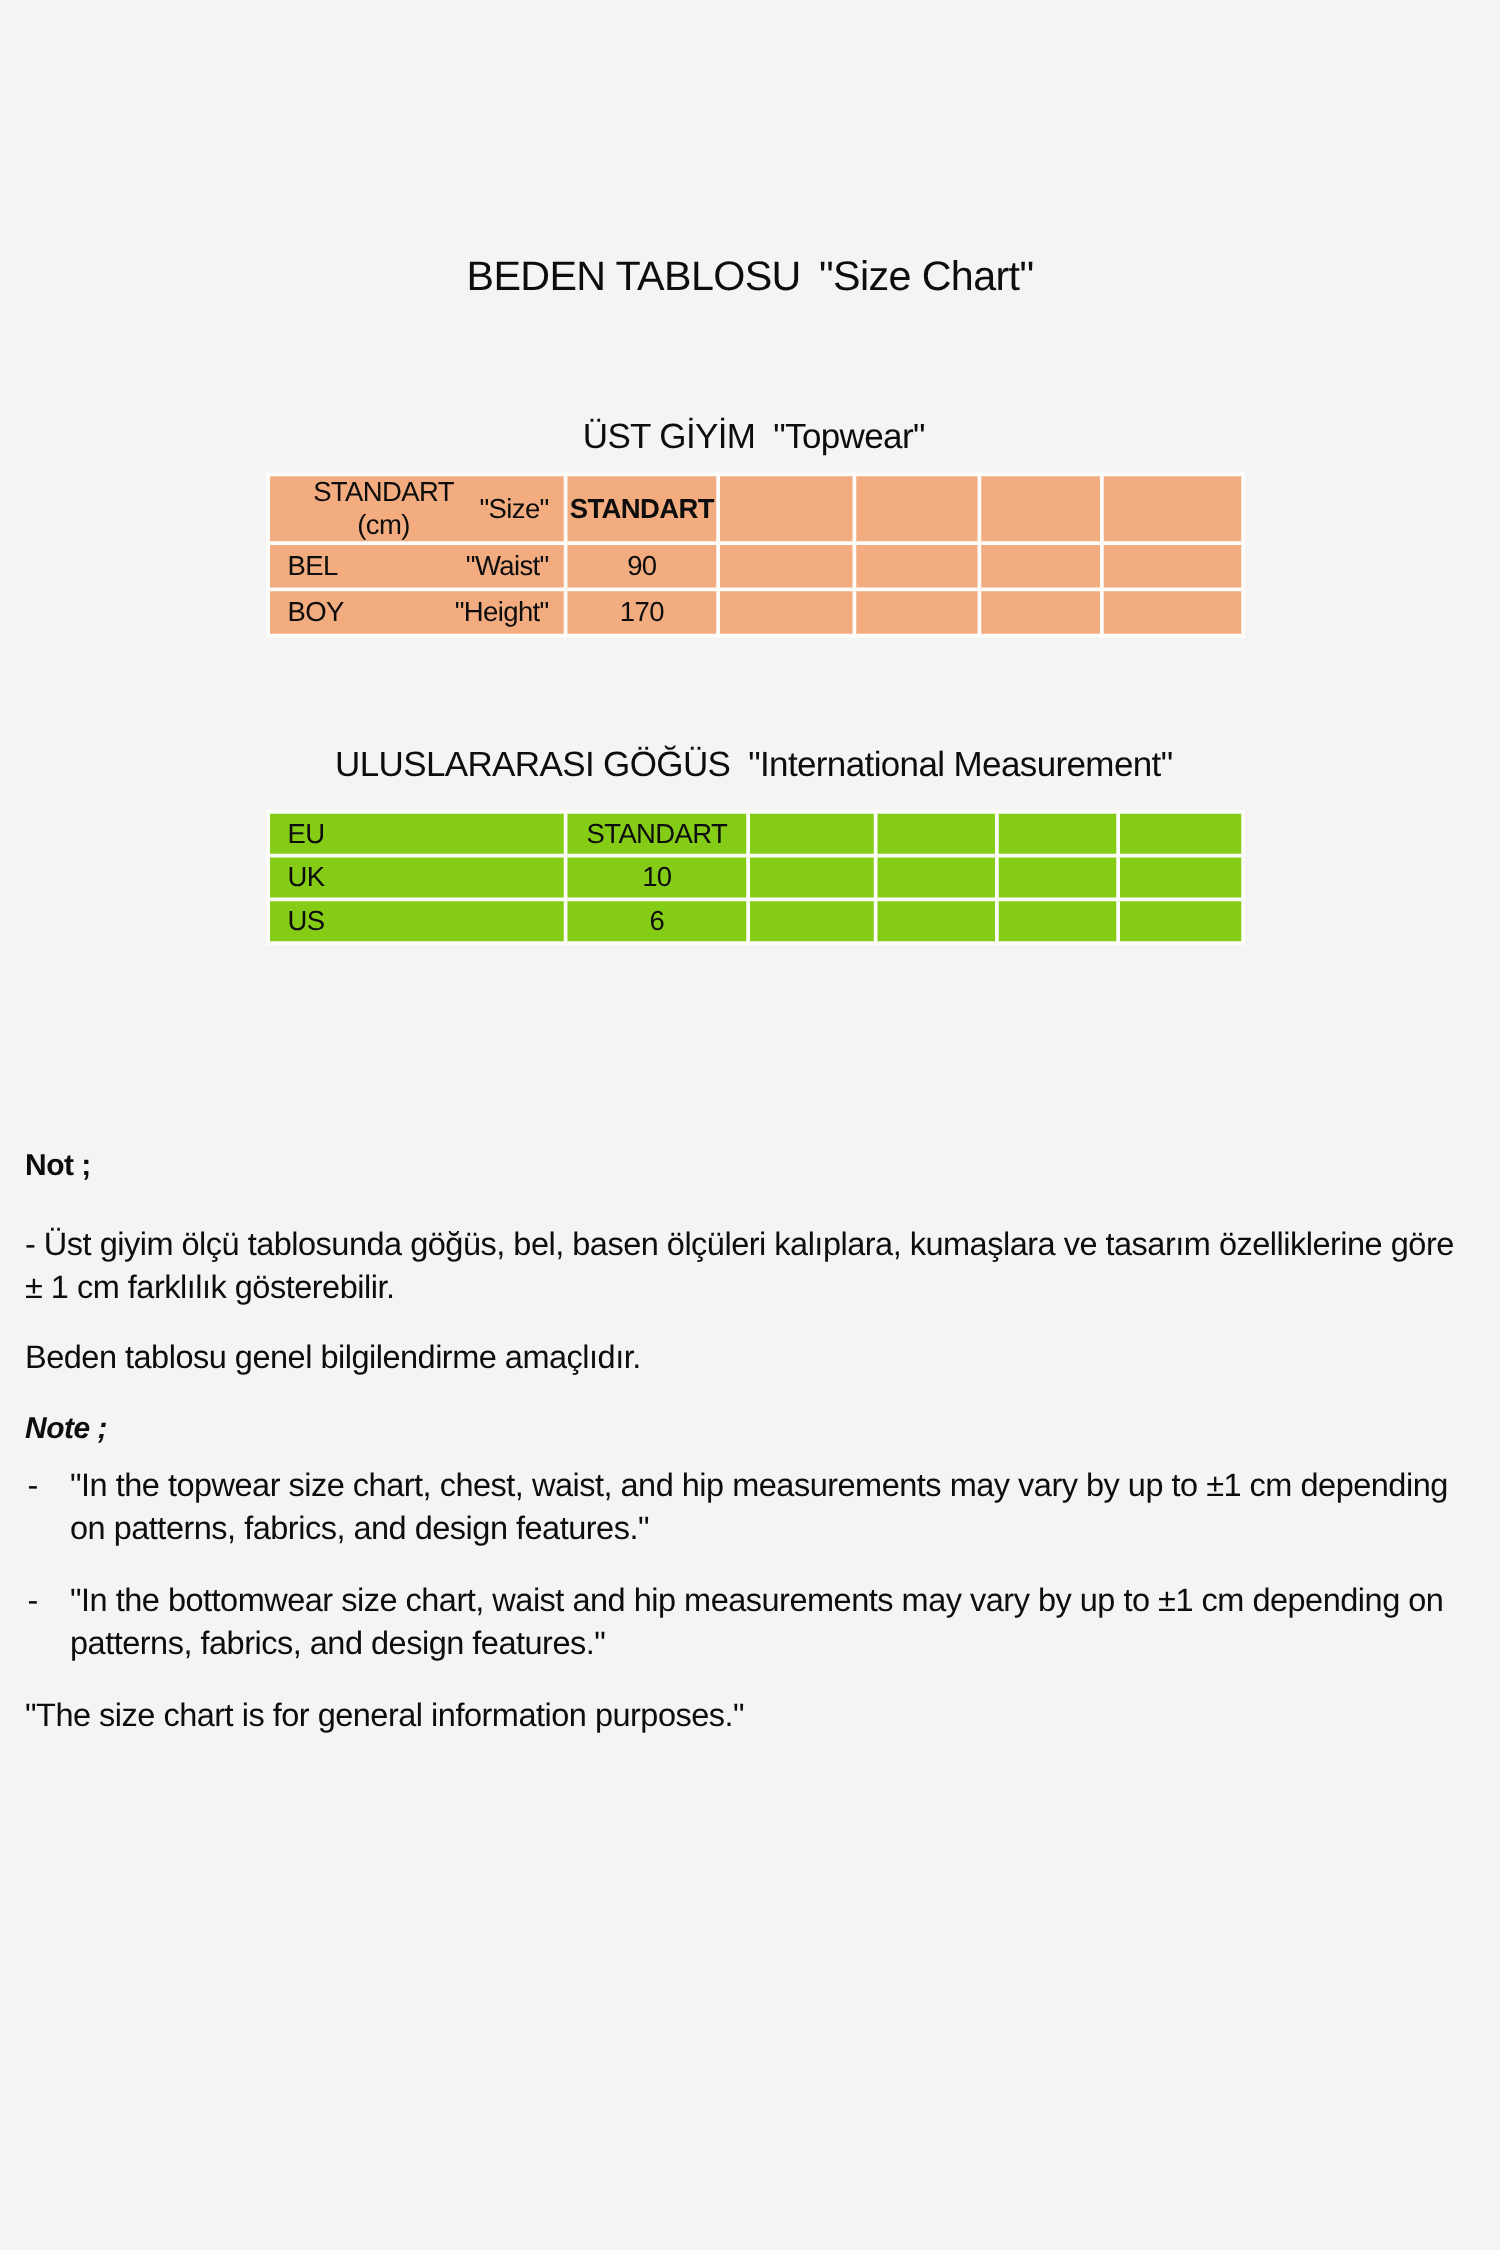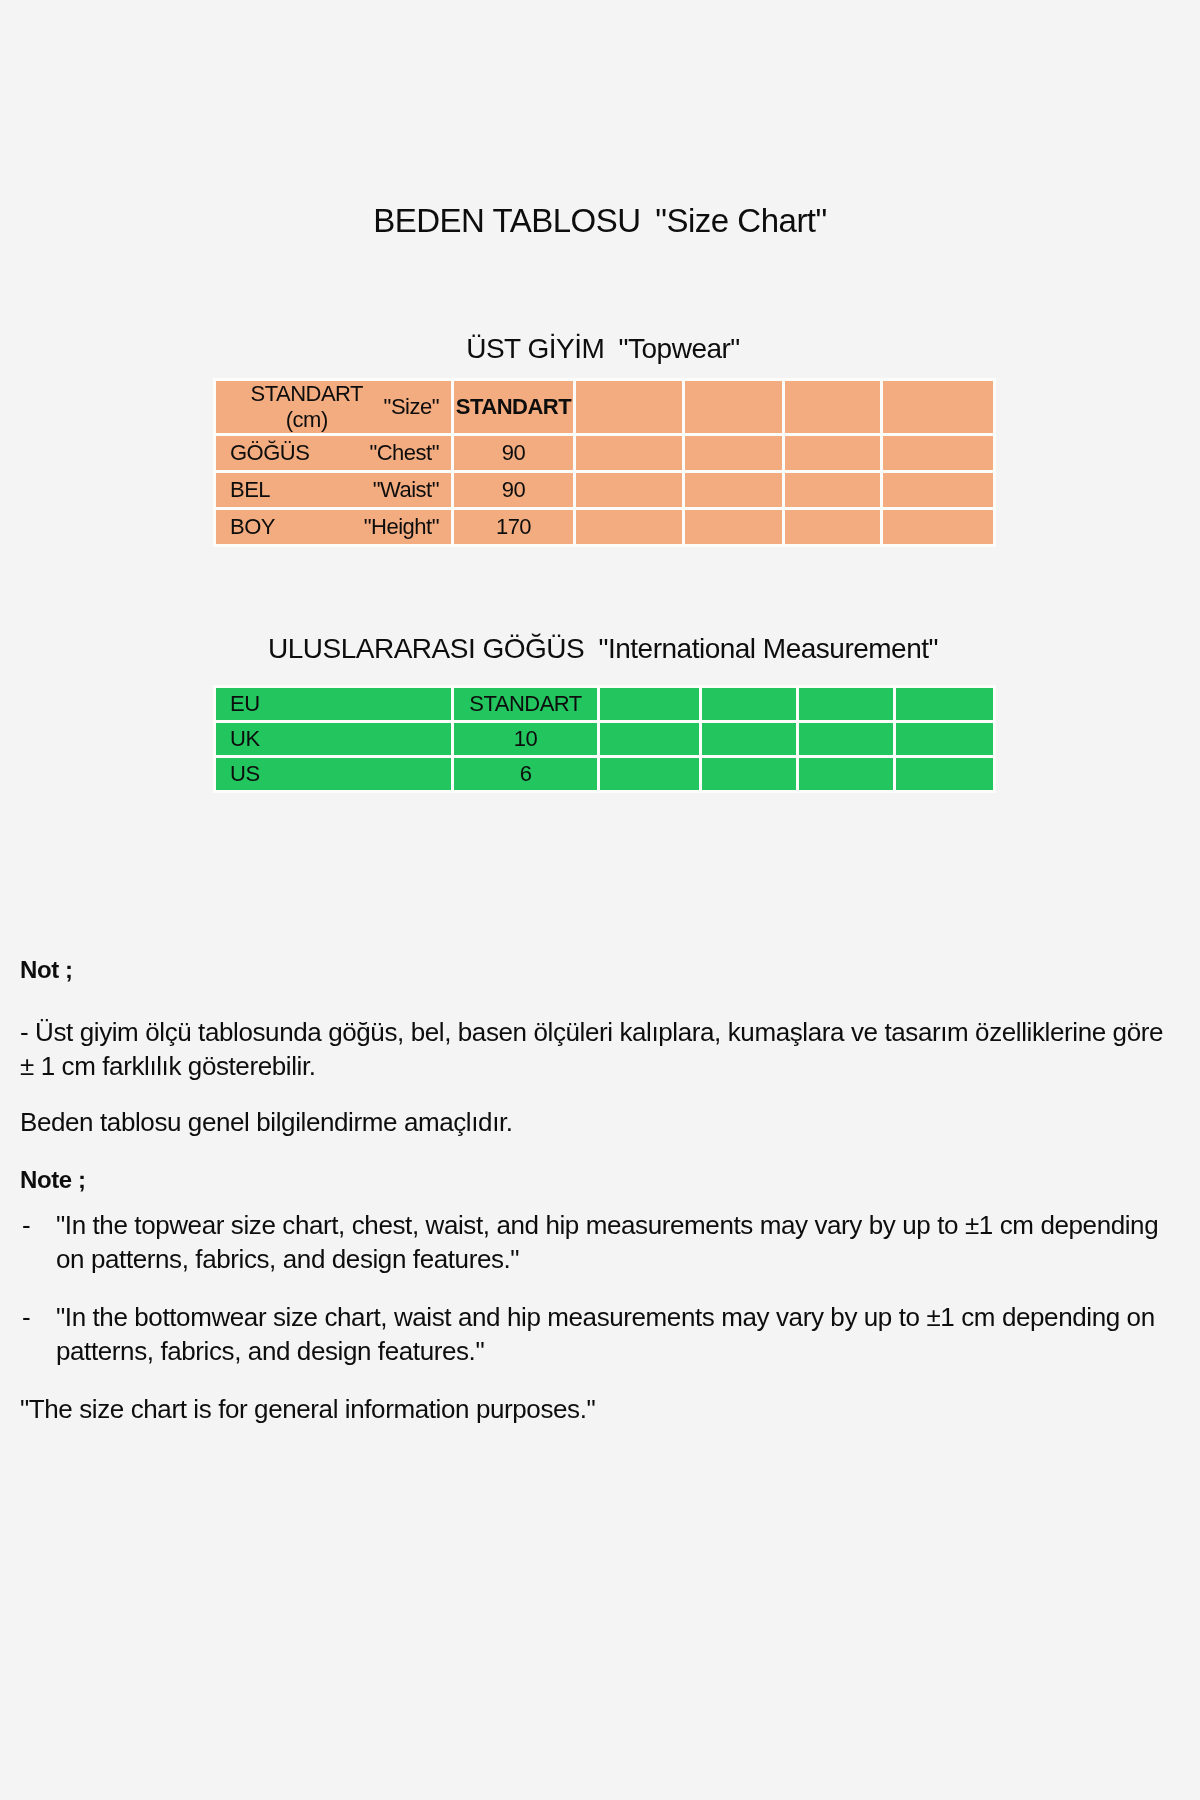--- a/index.html
+++ b/index.html
@@ -55,21 +55,21 @@
     letter-spacing:-0.5px;
   }
   table.size-table td{
     border:3px solid #fcfcfa;
     font-size:22px;
     padding:0;
     text-align:center;
     vertical-align:middle;
   }
   table.t1 td{background:#f2ac7f; height:34px;}
-  table.t2 td{background:#22c55e; height:32px;}
+  table.t2 td{background:#84cc16; height:32px;}
   td.lab{padding:0;}
   .labwrap{
     display:flex;
     justify-content:space-between;
     align-items:center;
     padding:0 12px 0 14px;
   }
   td.hdr-val{font-weight:bold;}
 
   
@@ -78,21 +78,21 @@
     font-size:26px;
     line-height:34px;
     letter-spacing:-0.4px;
   }
   .notes p{margin:0;}
   .note-heading{font-size:24px; font-weight:bold;}
   .nh-tr{margin-bottom:28px !important;}
   .p-tr1{margin-bottom:22px !important;}
   .p-tr2{margin-bottom:22px !important;}
   .p-general-tr{margin-bottom:24px !important;}
-  .nh-en{margin-bottom:11px !important;}
+  .nh-en{margin-bottom:11px !important;font-style:italic;}
   .bullet{
     position:relative;
     padding-left:36px;
     margin-bottom:24px;
   }
   .bullet .dash{
     position:absolute;
     left:2px;
     top:0;
   }
@@ -134,33 +134,20 @@
           </td>
           <td class="hdr-val">STANDART</td>
           <td></td>
           <td></td>
           <td></td>
           <td></td>
         </tr>
         <tr>
           <td class="lab">
             <div class="labwrap">
-              <span class="b">GÖĞÜS</span>
-              <span class="q">"Chest"</span>
-            </div>
-          </td>
-          <td>90</td>
-          <td></td>
-          <td></td>
-          <td></td>
-          <td></td>
-        </tr>
-        <tr>
-          <td class="lab">
-            <div class="labwrap">
               <span class="b">BEL</span>
               <span class="q">"Waist"</span>
             </div>
           </td>
           <td>90</td>
           <td></td>
           <td></td>
           <td></td>
           <td></td>
         </tr>

